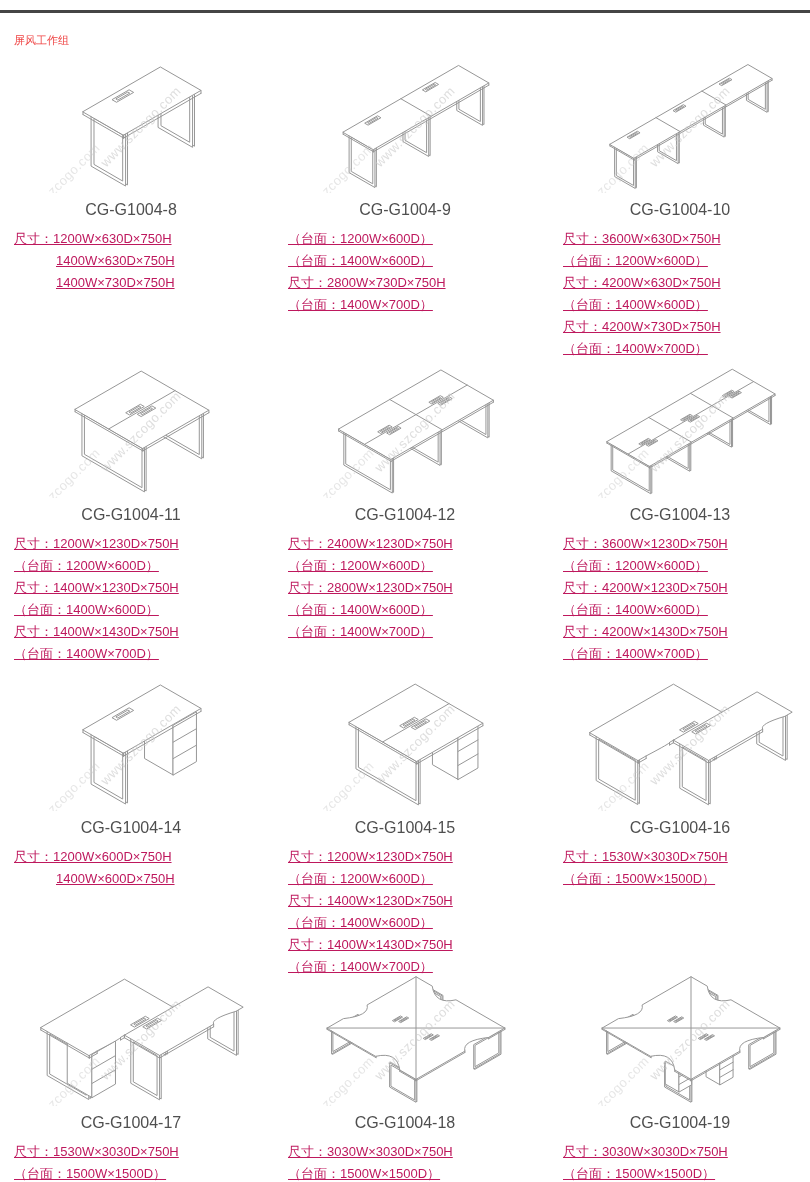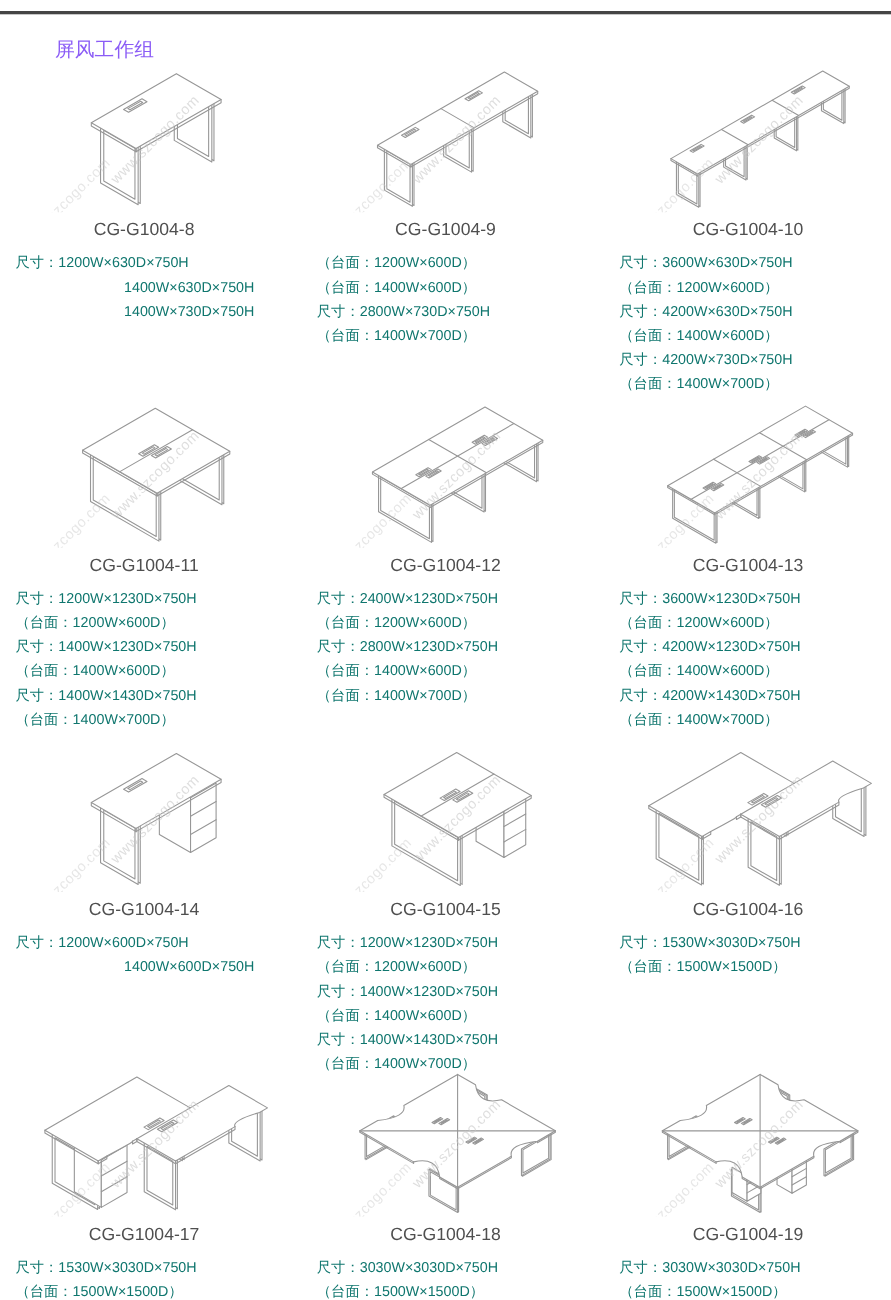--- a/index.html
+++ b/index.html
@@ -1,36 +1,36 @@
 <!DOCTYPE html>
 <html><head>
 <meta charset="utf-8">
 <style>
   html,body{margin:0;padding:0;background:#fff;}
   body{width:810px;height:1182px;overflow:hidden;position:relative;
        font-family:"Liberation Sans","DejaVu Sans",sans-serif;color:#565656;}
   .topbar{position:absolute;top:10px;left:0;width:810px;height:3px;background:#454545;}
-  .page-title{position:absolute;top:33px;left:14px;font-size:18px;color:#8b5cf6;margin-left:36px;}
+  .page-title{position:absolute;top:33px;left:14px;font-size:11px;color:#ef4444;}
   .grid{position:absolute;top:60px;left:14px;width:796px;
         display:grid;grid-template-columns:274px 275px 247px;
         grid-template-rows:305px 313px 295px auto;}
   .cell{position:relative;}
   .drawing{height:133px;width:256px;position:relative;
            display:flex;align-items:center;justify-content:center;overflow:hidden;}
   svg.iso{width:252px;height:131px;display:block;}
   .ln{stroke:#979797;stroke-width:1;vector-effect:non-scaling-stroke;
       stroke-linejoin:round;stroke-linecap:round;}
   .wm{position:absolute;color:#c9c9c9;opacity:.6;font-size:13px;letter-spacing:.5px;
       transform:rotate(-45deg);pointer-events:none;white-space:nowrap;}
   .wm.w1{left:50%;top:50%;margin-left:-55px;margin-top:-8px;}
   .wm.w2{left:-8px;bottom:2px;opacity:.45;}
   .code{margin-top:8px;width:234px;text-align:center;font-size:16px;color:#4f4f4f;}
-  .specs{margin-top:9px;font-size:13px;color:#0f766e;line-height:22px;}
+  .specs{margin-top:9px;font-size:13px;color:#be185d;line-height:22px;text-decoration:underline;}
   .spec-line{white-space:nowrap;}
-  .spec-line.indent{padding-left:42px;text-align:center;}
+  .spec-line.indent{padding-left:42px;}
 </style>
 </head>
 <body>
 
 <div class="topbar"></div>
 <div class="page-title">屏风工作组</div>
 <div class="grid" id="grid">
   <div class="cell">
     <div class="drawing">
       <svg class="iso" viewBox="-8 -143 174.5 176">

